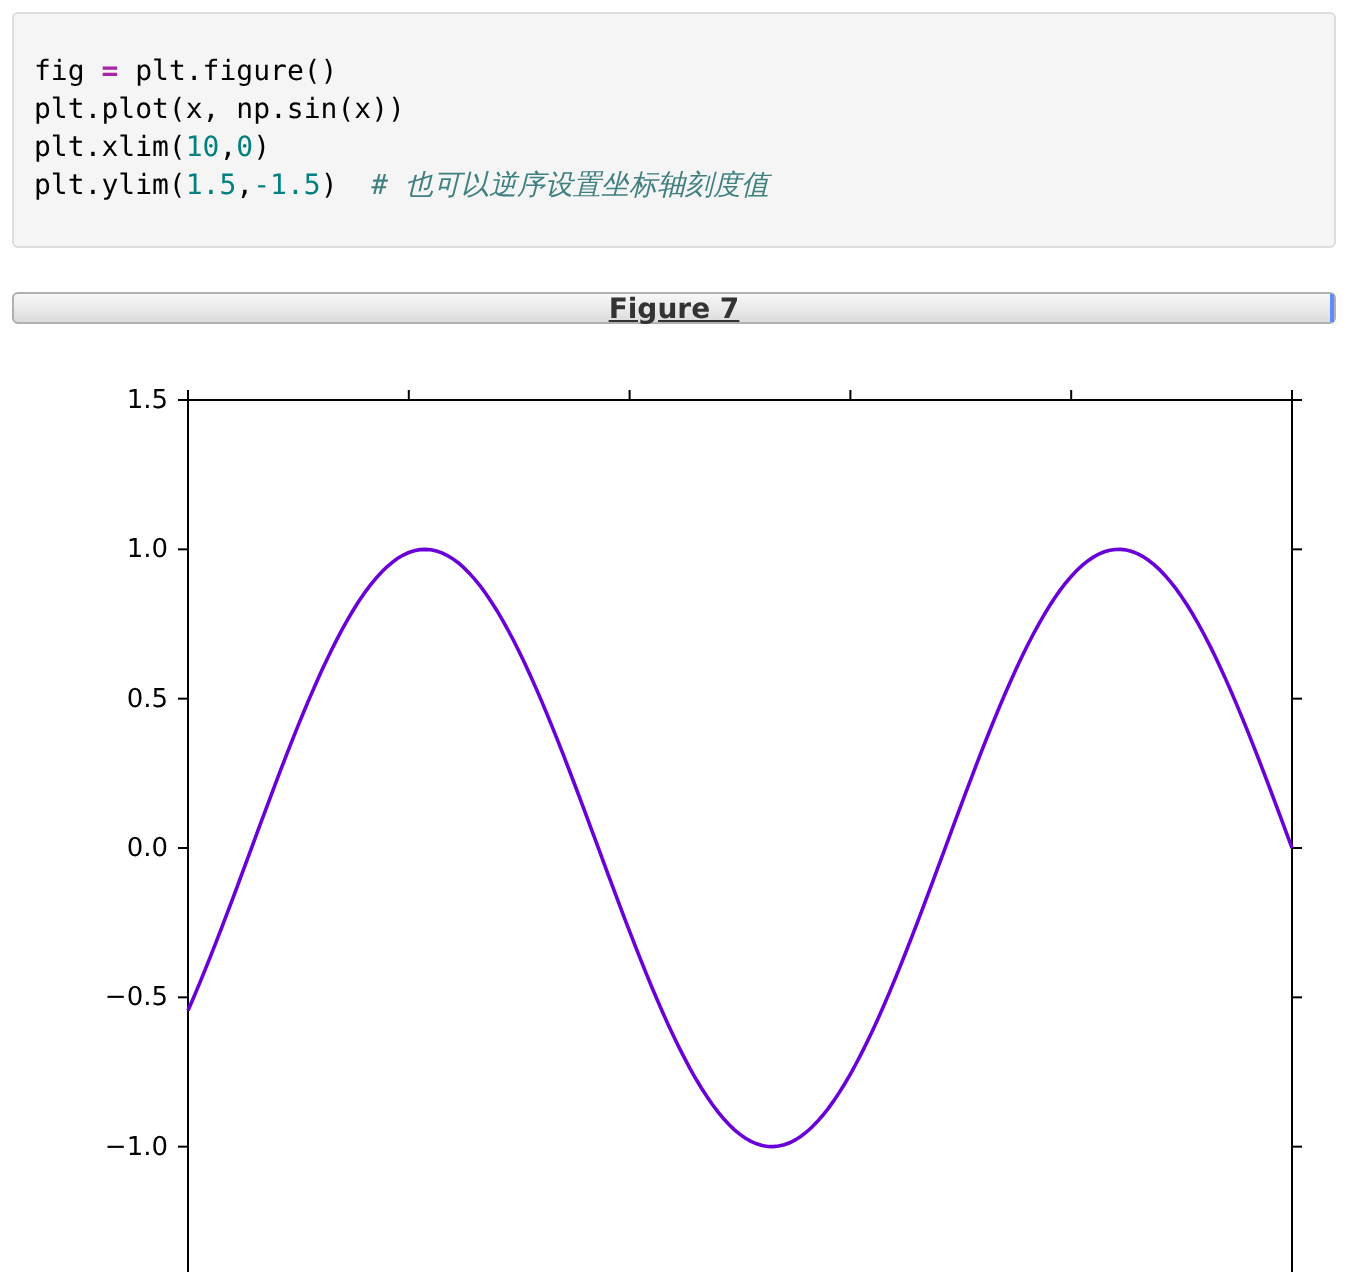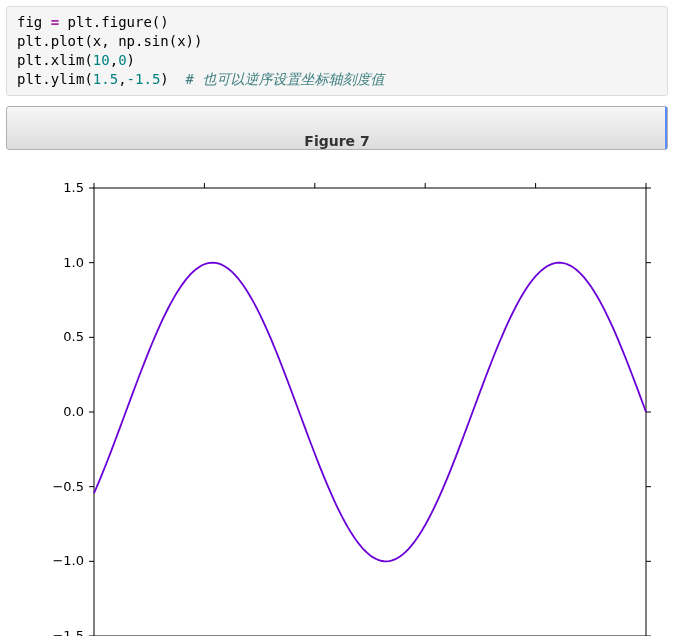--- a/index.html
+++ b/index.html
@@ -5,44 +5,45 @@
   * { box-sizing: border-box; margin: 0; padding: 0; }
   body {
     font-family: "DejaVu Sans", Arial, sans-serif;
     background: #fff;
     width: 674px;
   }
   .code-cell {
     background: #f5f5f5;
     border: 1px solid #ddd;
     border-radius: 3px;
-    padding: 6px 10px;
-    margin: 6px 6px 10px 6px;
+    padding: 20px 10px;
+    margin: 6px 6px 22px 6px;
     font-family: "DejaVu Sans Mono", Consolas, monospace;
     font-size: 14px;
     line-height: 1.35;
     white-space: pre;
     color: #000;
   }
   .tok-op { color: #a626a4; font-weight: bold; }
   .tok-num { color: #008080; }
   .tok-comment { color: #408080; font-style: italic; }
   .figure-bar {
     margin: 0 6px 6px 6px;
-    height: 44px;
+    height: 16px;
     border: 1px solid #b0b0b0;
     border-radius: 3px;
     background: linear-gradient(#f7f7f7, #e7e7e7 60%, #dcdcdc);
     display: flex;
-    align-items: flex-end;
+    align-items: flex-start;
     justify-content: center;
     font-weight: bold;
     font-size: 14px;
     color: #333;
     position: relative;
+    text-decoration: underline;
   }
   .figure-bar::after {
     content: "";
     position: absolute;
     right: 0; top: 0; bottom: 0;
     width: 2px;
     background: #5b8cff;
   }
   .plot-wrap {
     padding: 10px 10px 0 10px;

